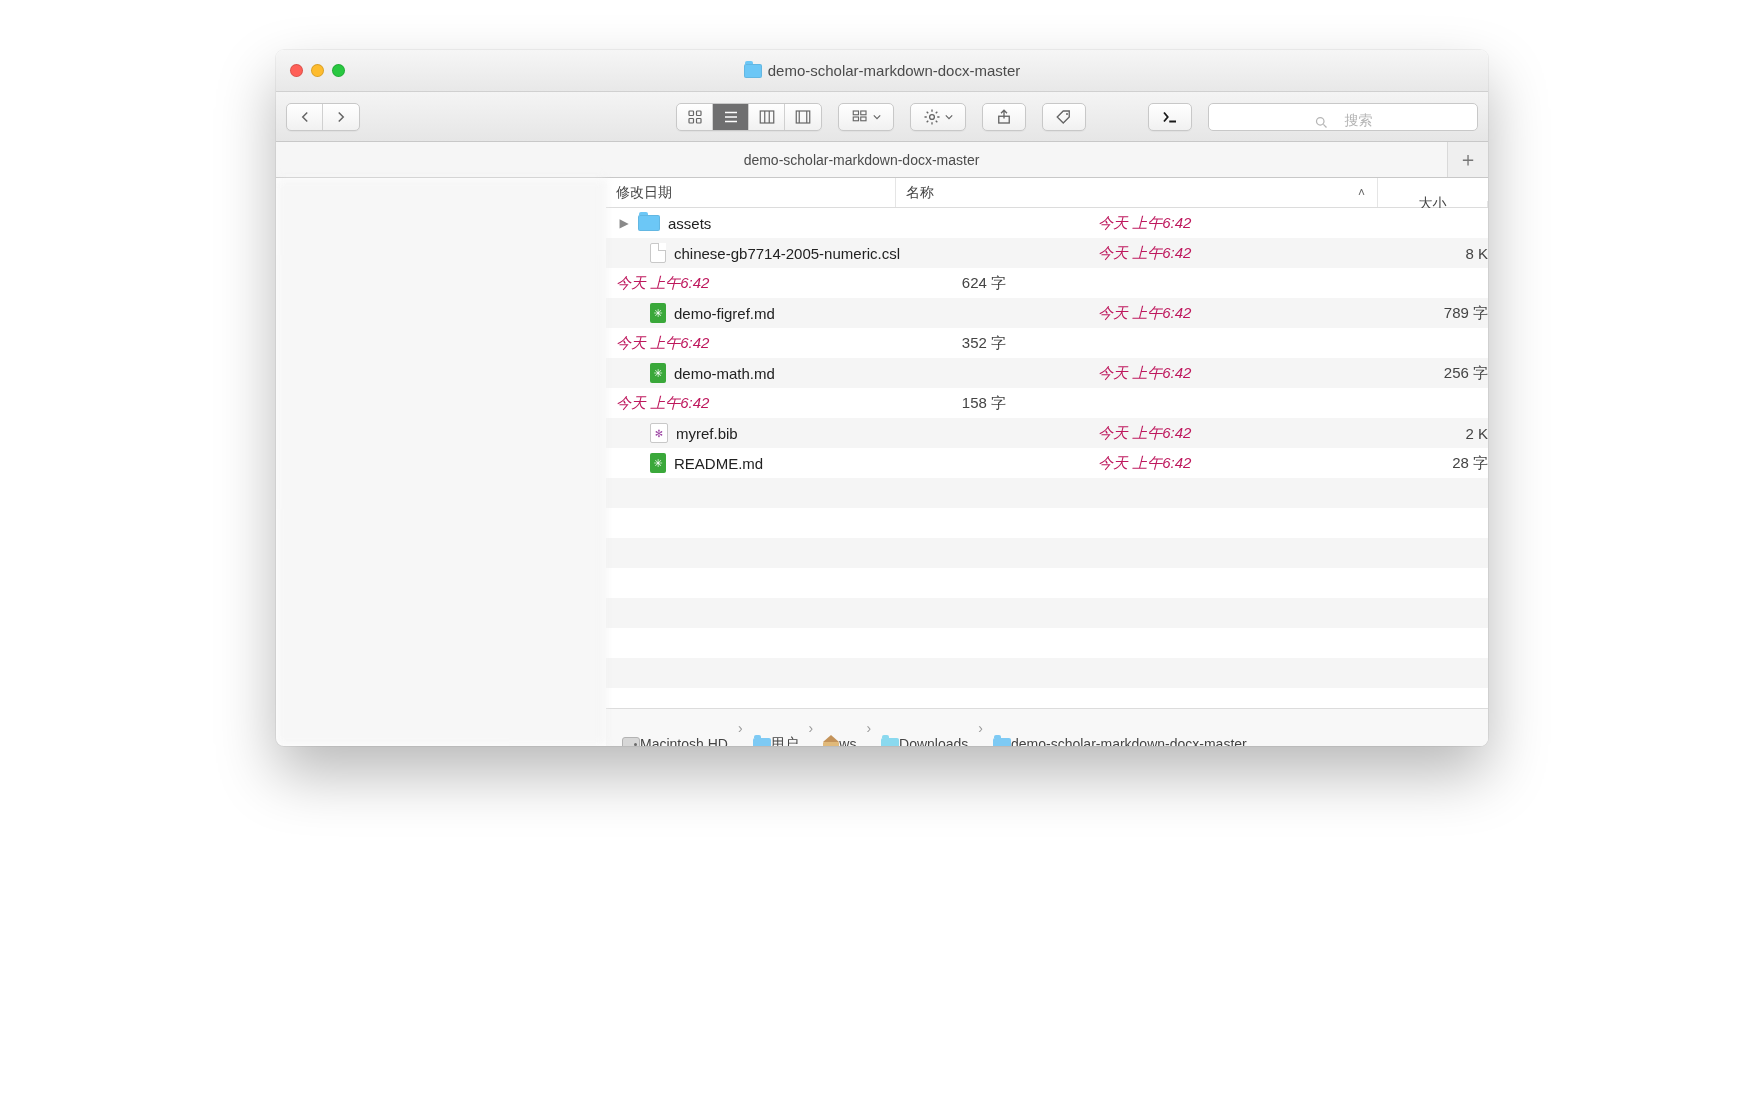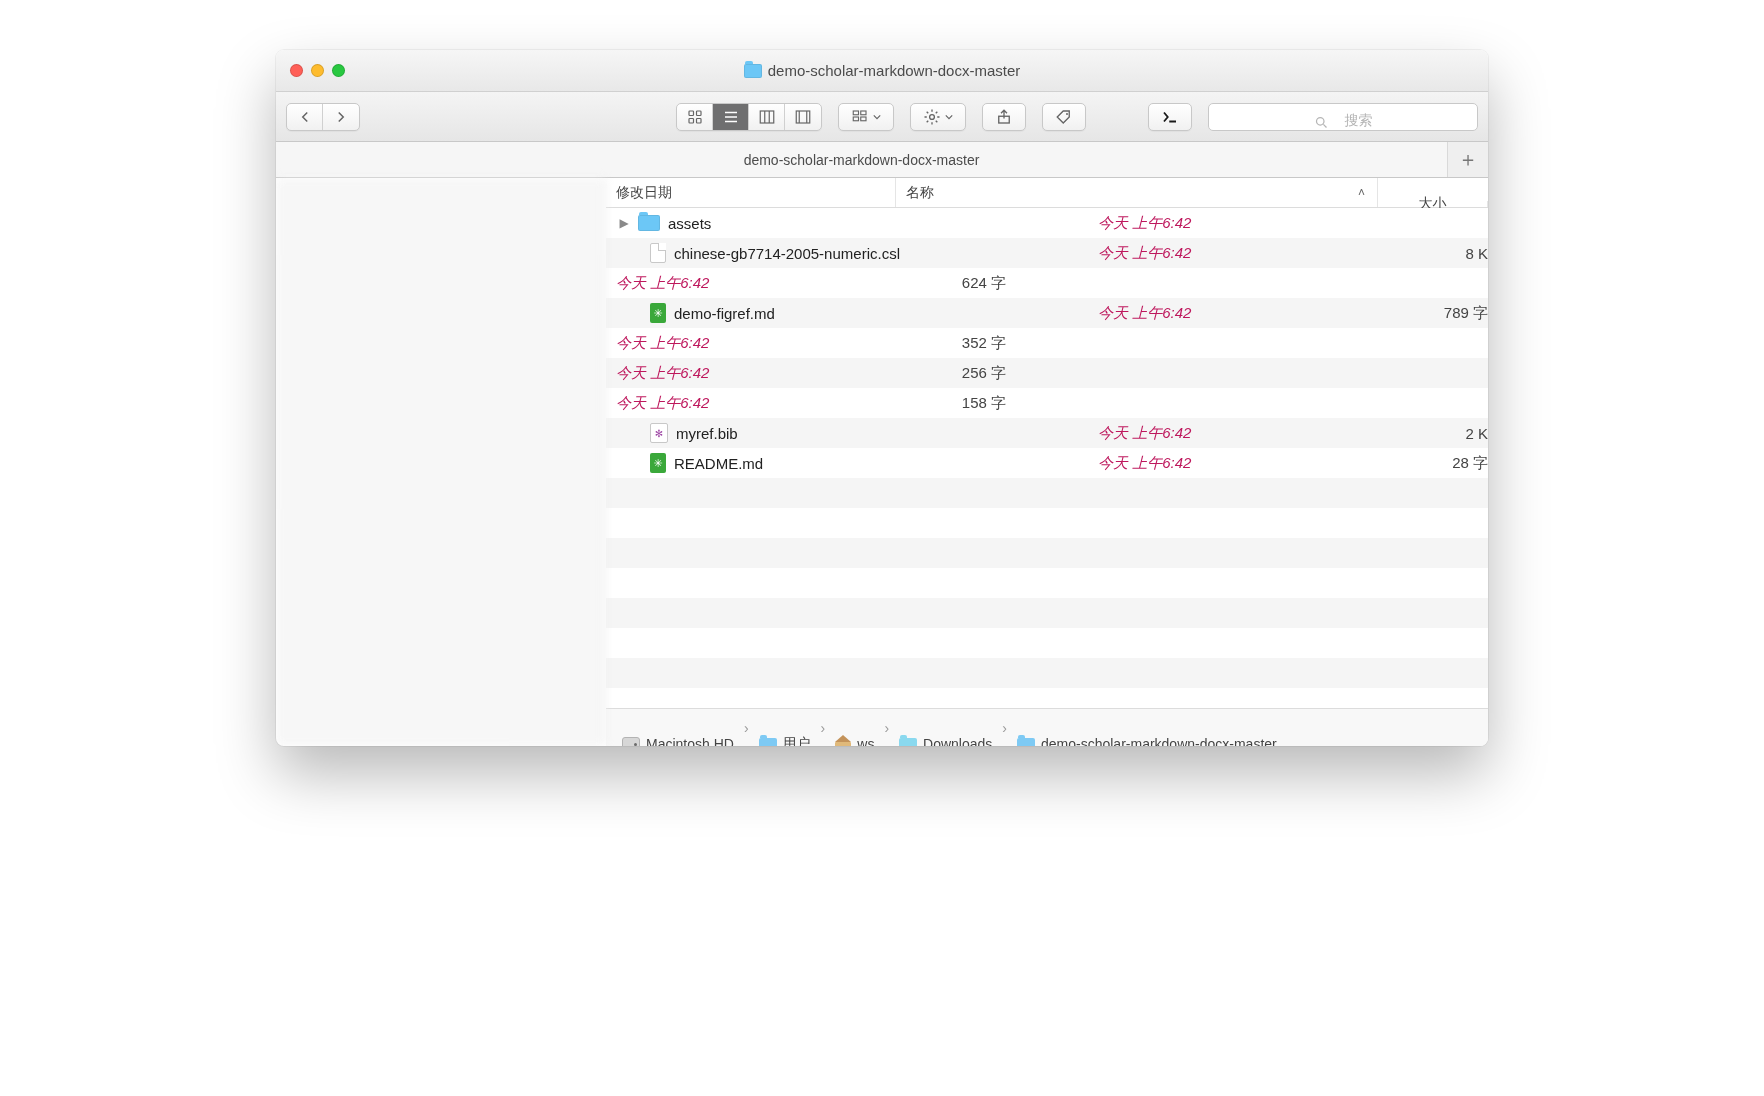--- a/index.html
+++ b/index.html
@@ -163,21 +163,21 @@
   .pathbar {
     height: 38px;
     border-top: 1px solid #dcdcdc;
     background: #f8f8f8;
     display:flex; align-items:center;
     padding: 0 16px;
     font-size: 14px; color:#444;
     gap:6px;
     overflow: hidden;
   }
-  .pathseg { display:flex; align-items:center; gap:6px; white-space:nowrap;margin-top:33px; }
+  .pathseg { display:flex; align-items:center; white-space:nowrap;margin-top:33px; }
   .chev { color:#9b9b9b; padding:0 4px; }
   .hdd-icon {
     width:18px; height:14px; background:#d7d7d7; border:1px solid #b3b3b3; border-radius:3px; position:relative;
   }
   .hdd-icon::after{content:""; position:absolute; right:2px; top:5px; width:3px; height:3px; background:#6b6b6b; border-radius:50%;}
   .mini-folder { width:18px; height:13px; border-radius:2px; position:relative; }
   .mini-folder::before{content:""; position:absolute; top:-3px; left:1px; width:7px; height:3px; border-radius:2px 2px 0 0;}
   .mf-blue{ background:#7ecaf4;} .mf-blue::before{background:#7ecaf4;}
   .mf-cyan{ background:#8ad9ef;} .mf-cyan::before{background:#8ad9ef;}
   .home-icon { width:16px; height:14px; position:relative; }
@@ -357,20 +357,25 @@
               <span>demo-figref.md</span>
             </div>
             <div class="c-date">今天 上午6:42</div>
             <div class="c-size">789 字</div>
           </div>
           <div class="row">
             <div class="c-date">今天 上午6:42</div>
             <div class="c-size">352 字</div>
           </div>
           <div class="row">
+            <div class="c-name">
+              <span class="indent"></span>
+              <span class="ficon md"></span>
+              <span>demo-math.md</span>
+            </div>
             <div class="c-date">今天 上午6:42</div>
             <div class="c-size">256 字</div>
           </div>
           <div class="row">
             <div class="c-date">今天 上午6:42</div>
             <div class="c-size">158 字</div>
           </div>
           <div class="row">
             <div class="c-name">
               <span class="indent"></span>

